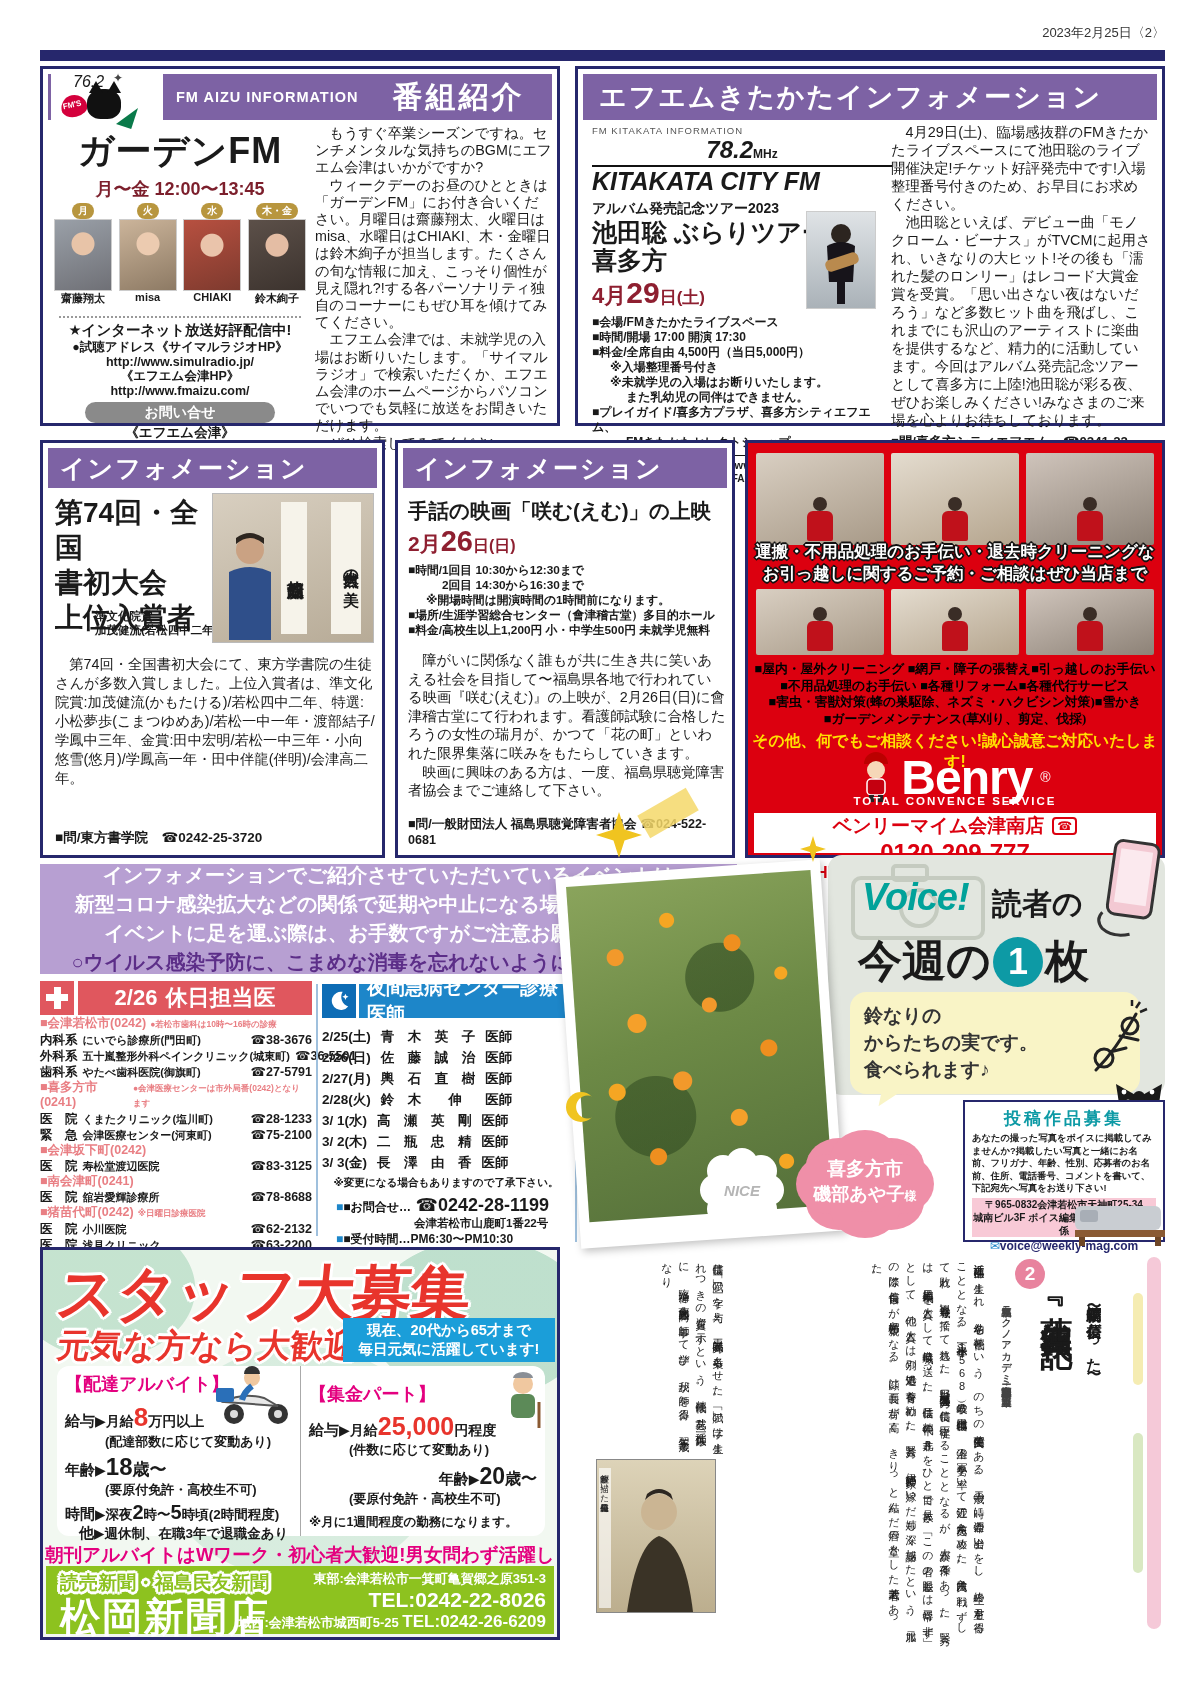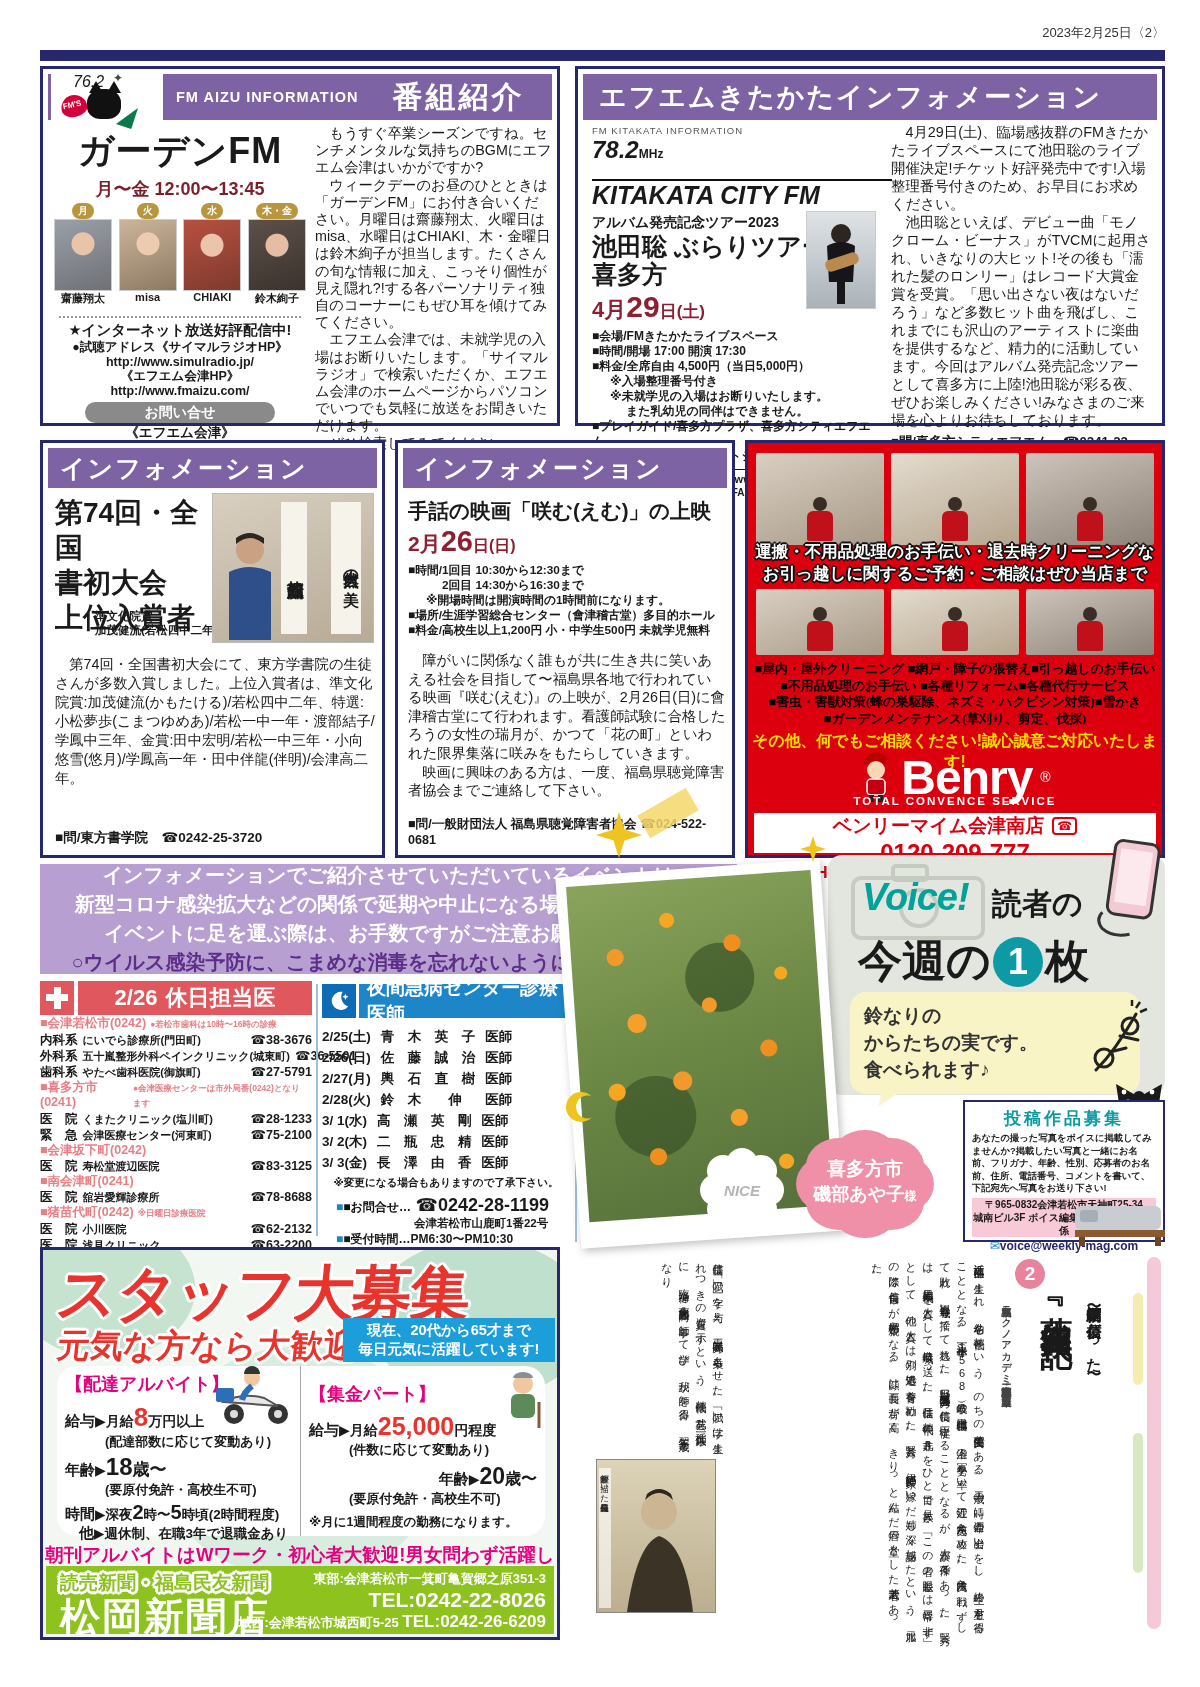--- a/index.html
+++ b/index.html
@@ -129,21 +129,21 @@
     </div>
   </div>
 
   <div class="nbox" style="left:575px;top:66px;width:590px;height:360px;">
     <div class="pband" style="height:46px;padding-left:16px;font-size:27px;letter-spacing:2px;">
       <span>エフエムきたかたインフォメーション</span>
     </div>
 
     <div class="abs" style="left:14px;top:56px;width:300px;">
       <div style="font-size:9.5px;letter-spacing:1px;color:#555;">FM KITAKATA INFORMATION</div>
-      <div style="display:flex;justify-content:flex-start;align-items:baseline;border-bottom:2px solid #111;padding-bottom:15px;">
+      <div style="display:flex;justify-content:center;align-items:baseline;border-bottom:2px solid #111;padding-bottom:1px;">
         <span style="font-size:24px;font-weight:900;font-style:italic;">78.2</span>
         <span style="font-size:12px;font-weight:900;">MHz</span>
       </div>
       <div style="font-size:25px;font-weight:900;font-style:italic;letter-spacing:0;">KITAKATA CITY FM</div>
       <div style="font-size:14px;font-weight:bold;margin-top:4px;">アルバム発売記念ツアー2023</div>
       <div style="font-size:25px;font-weight:900;line-height:28px;">池田聡 ぶらりツアー</div>
       <div style="font-size:25px;font-weight:900;line-height:28px;">喜多方</div>
       <div style="margin-top:2px;color:#8e1f30;">
         <span style="font-size:22px;font-weight:900;">4月</span><span style="font-size:30px;font-weight:900;">29</span><span style="font-size:17px;font-weight:900;">日(土)</span>
       </div>
@@ -552,21 +552,21 @@
       radial-gradient(ellipse at 85% 18%, rgba(140,200,170,.5) 0 110px, rgba(0,0,0,0) 111px),
       radial-gradient(ellipse at 50% 55%, rgba(190,225,205,.5) 0 140px, rgba(0,0,0,0) 141px),
       #f2f8f1;">
     <div class="abs wstroke" style="left:14px;top:4px;width:494px;font-size:60px;font-weight:900;color:#e8342c;transform:skewX(-6deg);letter-spacing:-2px;white-space:nowrap;">スタッフ大募集</div>
     <div class="abs wstroke" style="left:14px;top:74px;font-size:33px;font-weight:900;color:#e8342c;transform:skewX(-6deg);white-space:nowrap;">元気な方なら大歓迎</div>
     <div class="abs" style="left:300px;top:68px;width:212px;background:#1b9ed9;color:#fff;font-size:14.5px;font-weight:bold;text-align:center;padding:3px 0;">
       <div>現在、20代から65才まで</div>
       <div>毎日元気に活躍しています!</div>
     </div>
 
-    <div class="abs" style="left:14px;top:116px;width:488px;height:170px;background:#fff;border-radius:20px;display:flex;">
+    <div class="abs" style="left:14px;top:116px;width:488px;height:170px;background:#fff;border-radius:12px;display:flex;">
       <div style="width:50%;border-right:1.5px solid #aaa;padding:6px 8px;box-sizing:border-box;position:relative;">
         <div style="color:#e4007f;font-size:18px;font-weight:900;">【配達アルバイト】</div>
         <svg class="abs" style="right:2px;top:-4px;" width="86" height="64" viewBox="0 0 86 64">
           <circle cx="22" cy="52" r="10" fill="#333"></circle>
             <circle cx="66" cy="52" r="10" fill="#333"></circle>
           <circle cx="22" cy="52" r="4" fill="#ddd"></circle>
             <circle cx="66" cy="52" r="4" fill="#ddd"></circle>
           <path d="M12 40 Q30 30 52 36 L66 44 Z" fill="#e8e8e8" stroke="#555" stroke-width="2"></path>
           <rect x="4" y="26" width="18" height="14" rx="2" fill="#2a6fb8"></rect>
           <circle cx="40" cy="16" r="8" fill="#f0c8a0"></circle>

